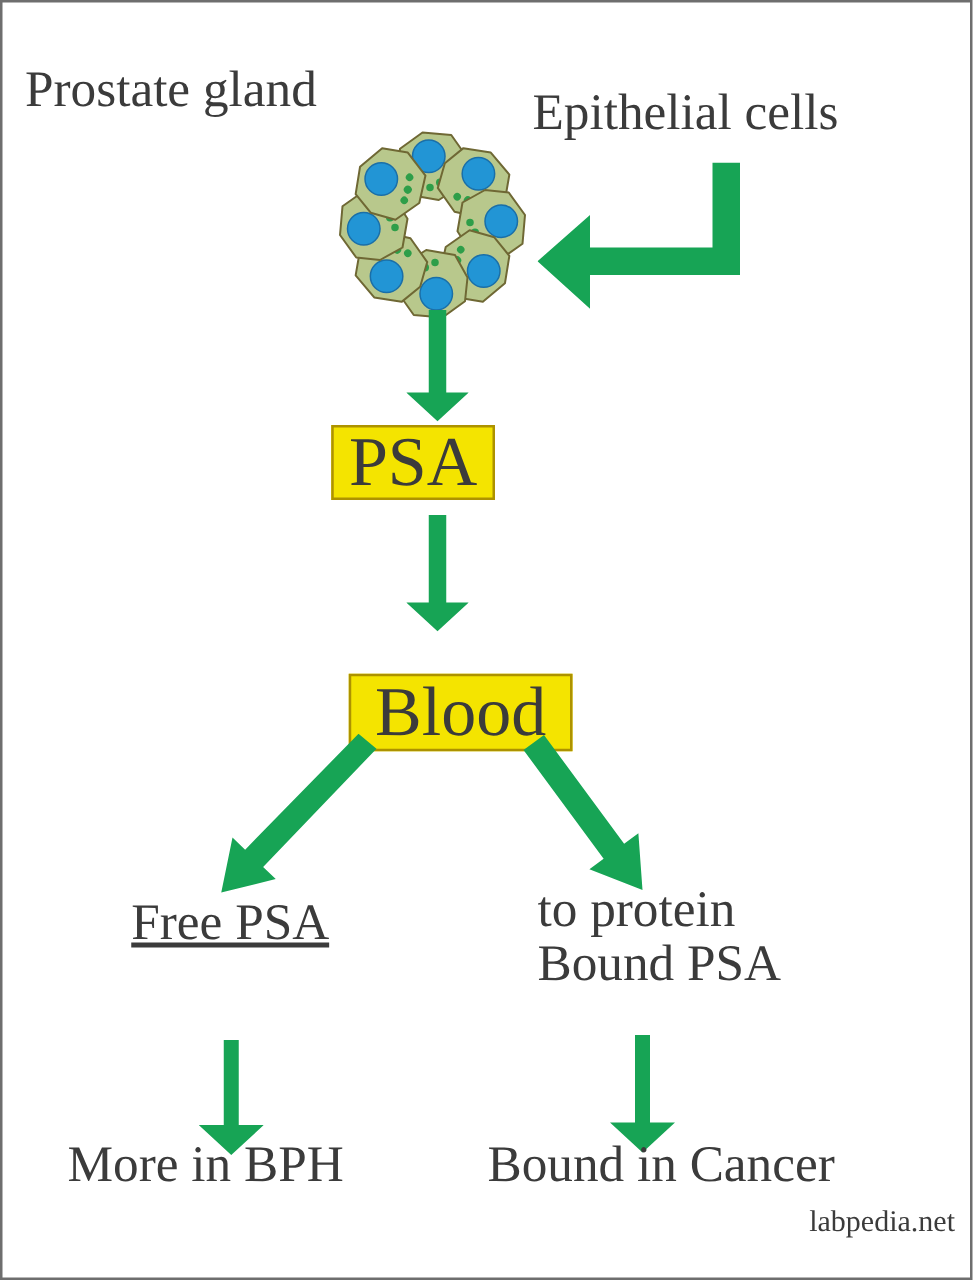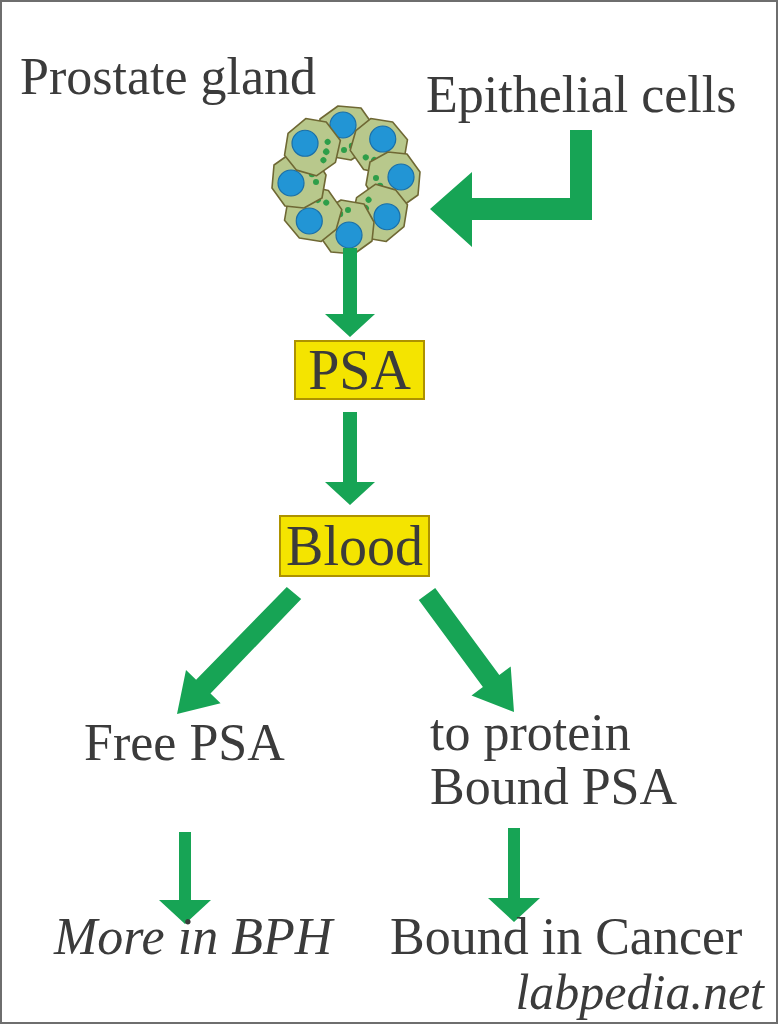--- a/index.html
+++ b/index.html
@@ -7,25 +7,25 @@
   body{
     width:778px;height:1024px;position:relative;overflow:hidden;
     background:#ffffff;
     border:2px solid var(--page-border,#6e6e6e);
     box-sizing:border-box;
     font-family:"Liberation Serif", serif;
   }
   .label{
     position:absolute;
     color:var(--text,#3b3b3b);
-    font-size:52px;
+    font-size:41px;
     line-height:1.04;
     white-space:nowrap;
   }
-  .label.small{font-size:50px;font-style:italic;}
+  .label.small{font-size:24px;}
   .ybox{
     position:absolute;
     background:var(--box-fill,#f4e400);
     border:2px solid var(--box-border,#ad9200);
     display:flex;align-items:center;justify-content:center;
     color:var(--text,#3b3b3b);
     font-size:56px;
     box-sizing:border-box;
   }
   svg{position:absolute;display:block;}
@@ -102,50 +102,50 @@
 </svg>
 
 <svg style="left:428px;top:128px;" width="170" height="120" viewBox="0 0 170 120">
   <polygon class="arrow" points="140,0 162,0 162,90 42,90 42,117 0,79 42,42 42,68 140,68"></polygon>
 </svg>
 
 <svg style="left:323px;top:246px;" width="50" height="90" viewBox="0 0 50 90">
   <polygon class="arrow" points="18,0 32,0 32,66 50,66 25,89 0,66 18,66"></polygon>
 </svg>
 
-<div class="ybox" style="left:292px;top:338px;width:131px;height:60px;">
+<div class="ybox" style="left:263px;top:338px;width:131px;height:60px;">
   <span>PSA</span>
 </div>
 
 <svg style="left:323px;top:410px;" width="50" height="94" viewBox="0 0 50 94">
   <polygon class="arrow" points="18,0 32,0 32,70 50,70 25,93 0,70 18,70"></polygon>
 </svg>
 
-<div class="ybox" style="left:277px;top:513px;width:151px;height:62px;align-items:center;">
+<div class="ybox" style="left:277px;top:537px;width:179px;height:62px;align-items:center;">
   <span>Blood</span>
 </div>
 
 <svg style="left:160px;top:585px;" width="145" height="132" viewBox="0 0 145 132">
   <polygon class="arrow" points="124.8,0 139.2,12 48.5,106.5 58.6,116.2 15,127 24,83 34.1,92.7"></polygon>
 </svg>
 
 <svg style="left:405px;top:585px;" width="130" height="130" viewBox="0 0 130 130">
   <polygon class="arrow" points="11.8,13 28.2,1 92.3,88 103.7,79.6 107,125 64.5,108.4 75.9,100"></polygon>
 </svg>
 
-<div class="label" style="left:82px;top:714px;">Free PSA</div>
+<div class="label" style="left:103px;top:714px;text-decoration:underline;">Free PSA</div>
 <div class="label" style="left:428px;top:704px;">
   <div>to protein</div>
   <div>Bound PSA</div>
 </div>
 
 <svg style="left:157px;top:830px;" width="52" height="93" viewBox="0 0 52 93">
   <polygon class="arrow" points="20,0 32,0 32,68 52,68 26,92 0,68 20,68"></polygon>
 </svg>
 
 <svg style="left:486px;top:826px;" width="52" height="95" viewBox="0 0 52 95">
   <polygon class="arrow" points="20,0 32,0 32,70 52,70 26,94 0,70 20,70"></polygon>
 </svg>
 
-<div class="label" style="left:52px;top:908px;font-style:italic;">More in BPH</div>
+<div class="label" style="left:52px;top:908px;">More in BPH</div>
 <div class="label" style="left:388px;top:908px;">Bound in Cancer</div>
 
 <div class="label small" style="right:12px;top:964px;left:auto;">labpedia.net</div>
 
 </body></html>

